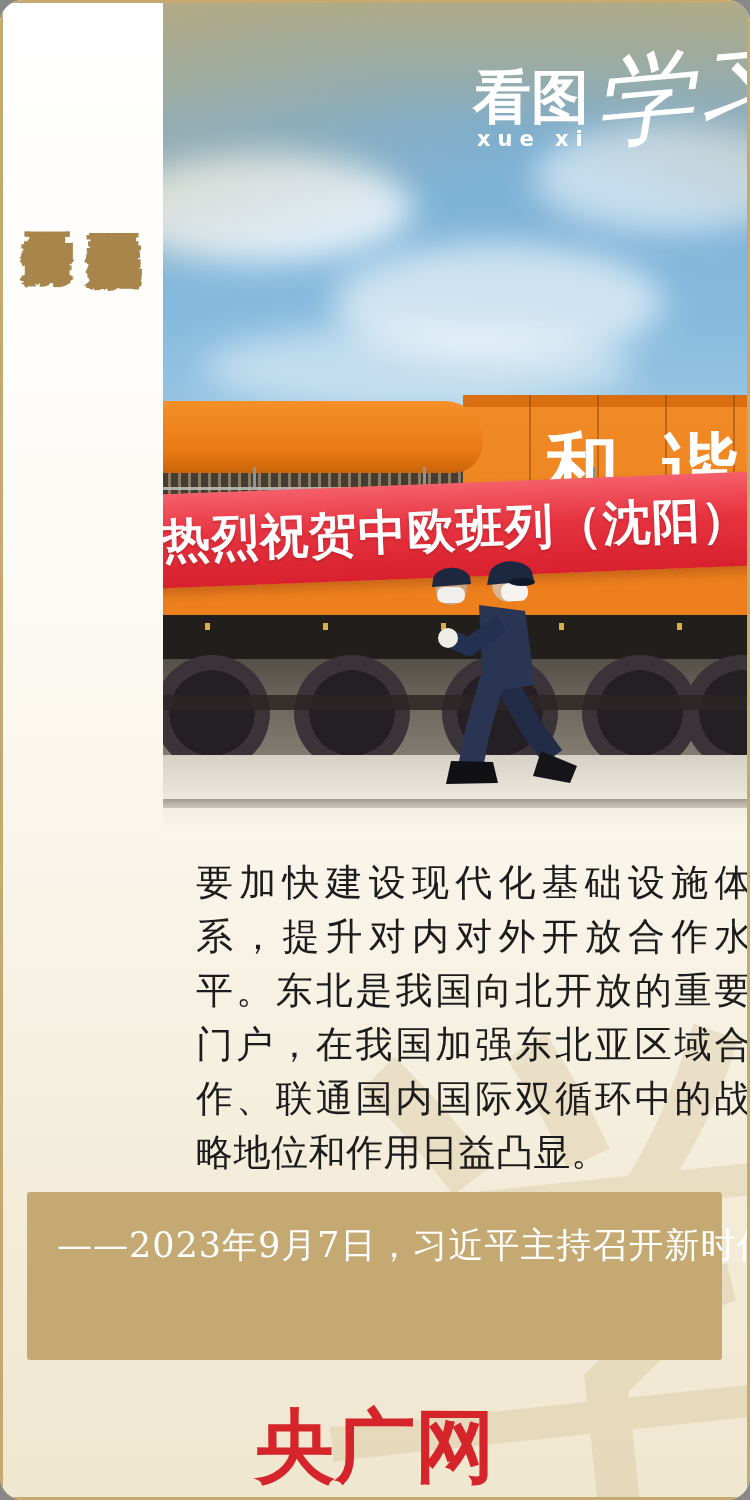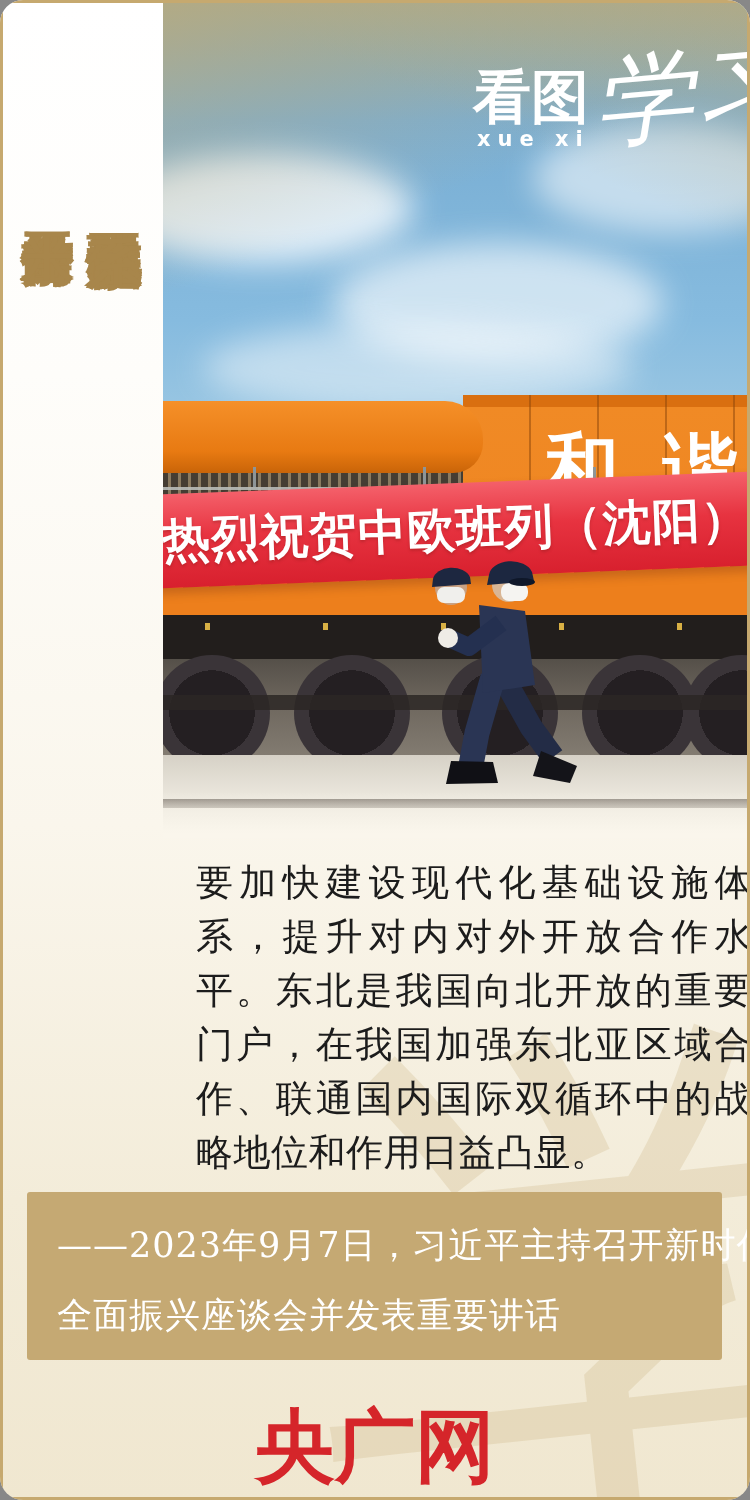--- a/index.html
+++ b/index.html
@@ -168,21 +168,20 @@
       <ellipse cx="121" cy="37" rx="13" ry="4" fill="#0f1729"></ellipse>
     </svg>
 
     <div class="photo-fade"></div>
   </div>
 
   <div class="body-text">要加快建设现代化基础设施体系，提升对内对外开放合作水平。东北是我国向北开放的重要门户，在我国加强东北亚区域合作、联通国内国际双循环中的战略地位和作用日益凸显。</div>
 
   <div class="quote-box">
     <div class="quote-line l1">——2023年9月7日，习近平主持召开新时代推动东北</div>
-    <div class="quote-line l2">全面振兴座谈会并发表重要讲话</div>
   </div>
 
   <div class="cnr-logo">央广网</div>
 
   <div class="watermark">学</div>
 
   <div class="frame"></div>
 </div>
 
 </body></html>

